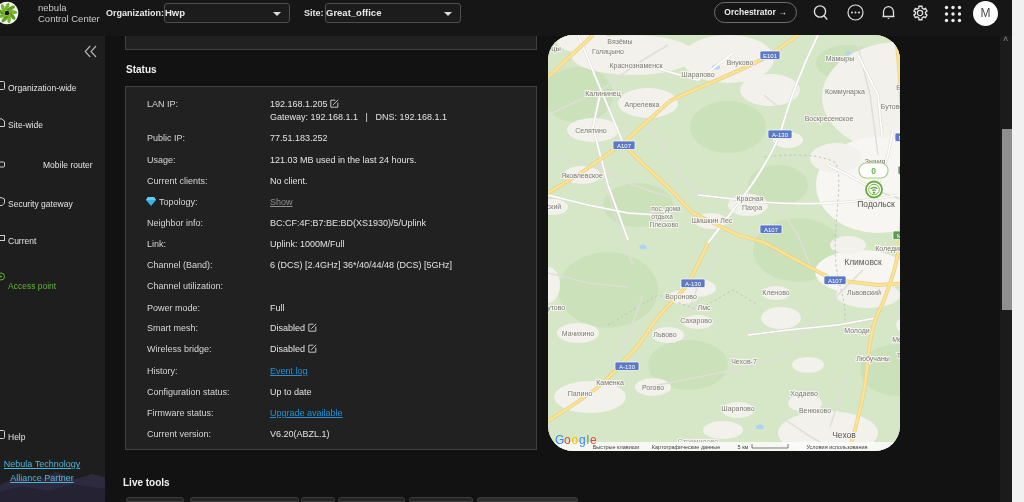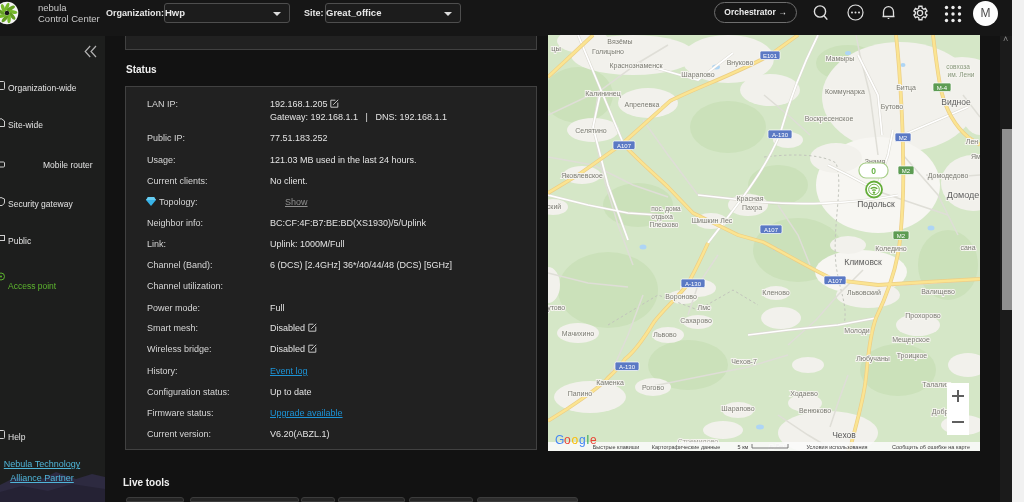--- a/index.html
+++ b/index.html
@@ -33,32 +33,32 @@
     color:#4fb5d8; font-size:9px; text-decoration:underline; line-height:1.6; }
 
   
   #main { position:absolute; left:105px; top:36px; width:897px; height:466px; background:#121212; }
   .panel { position:absolute; background:#212121; border:1px solid #414141; }
   .h2 { position:absolute; color:#f0f0f0; font-size:10px; font-weight:bold; }
   .row { position:absolute; font-size:9px; }
   .row .k { position:absolute; left:22px; color:#d6d6d6; white-space:nowrap; }
   .row .v { position:absolute; left:145px; color:#e3e3e3; white-space:nowrap; }
   a.blue { color:#1c93d6; }
-  a.gray { color:#8f8f8f;margin-left:15px; }
+  a.gray { color:#8f8f8f; }
   .tab { position:absolute; top:497px; height:5px; background:#242424;
     border:1px solid #3c3c3c; border-radius:3px 3px 0 0; }
 
   
   #sbout { position:absolute; left:1012px; top:0; width:12px; height:502px; background:#f1f1f1; }
   #sbin { position:absolute; left:1000px; top:36px; width:12px; height:466px; background:#1b1b1b; }
   #sbthumb { position:absolute; left:1002px; top:129px; width:10px; height:181px; background:#8f8f8f; }
   #sbarrow { position:absolute; left:1003px; top:34px; color:#8a8a8a; font-size:9px; }
 
   
-  #map { position:absolute; left:548px; top:35px; width:432px; height:416px; background:#f1f0ea; overflow:hidden; }
+  #map { position:absolute; left:548px; top:35px; width:352px; height:416px; background:#f1f0ea; overflow:hidden;border-radius:25px; }
 </style>
 </head>
 <body>
 <div id="page">
 
   <div id="hdr">
     <svg id="logo" width="25" height="27" viewBox="0 0 25 27" style="margin-top:0;">
         <circle cx="12.0" cy="13.0" r="11.3" fill="#f4f4f4"></circle>
         <ellipse cx="12.00" cy="6.90" rx="1.75" ry="4.4" transform="rotate(22 12.00 6.90)" fill="#76b82a"></ellipse>
         <ellipse cx="15.92" cy="8.33" rx="1.75" ry="4.4" transform="rotate(62 15.92 8.33)" fill="#639e21"></ellipse>
@@ -135,21 +135,21 @@
         <circle cx="4" cy="4.5" r="1" fill="#5db52f"></circle>
       </svg>
     <svg class="micon" style="top:393.5px;" width="8" height="9" viewBox="0 0 8 9">
         <rect x="0.5" y="0.5" width="7" height="8" rx="1" fill="none" stroke="#cfcfcf" stroke-width="1"></rect>
       </svg>
 
     <div class="mi" style="top:47px;">Organization-wide</div>
     <div class="mi" style="top:83.5px;">Site-wide</div>
     <div class="mi" style="top:124px;padding-left:35px;">Mobile router</div>
     <div class="mi" style="top:163px;">Security gateway</div>
-    <div class="mi" style="top:199.5px;">Public</div>
+    <div class="mi" style="top:199.5px;">Current</div>
     <div class="mi" style="top:245px; color:#5db52f;">Access point</div>
     <div class="mi" style="top:395.5px;">Help</div>
     <svg style="position:absolute; left:0; top:419px;" width="105" height="47" viewBox="0 0 105 47">
       <path d="M0 30 L16 22 L34 28 L56 17 L76 24 L92 19 L105 22 L105 47 L0 47 Z" fill="#2d2a40"></path>
       <path d="M0 37 L22 31 L48 36 L72 29 L105 34 L105 47 L0 47 Z" fill="#252234"></path>
     </svg>
     <div id="ntap">Nebula Technology<br>Alliance Partner</div>
   </div>
 
   <div id="main">

